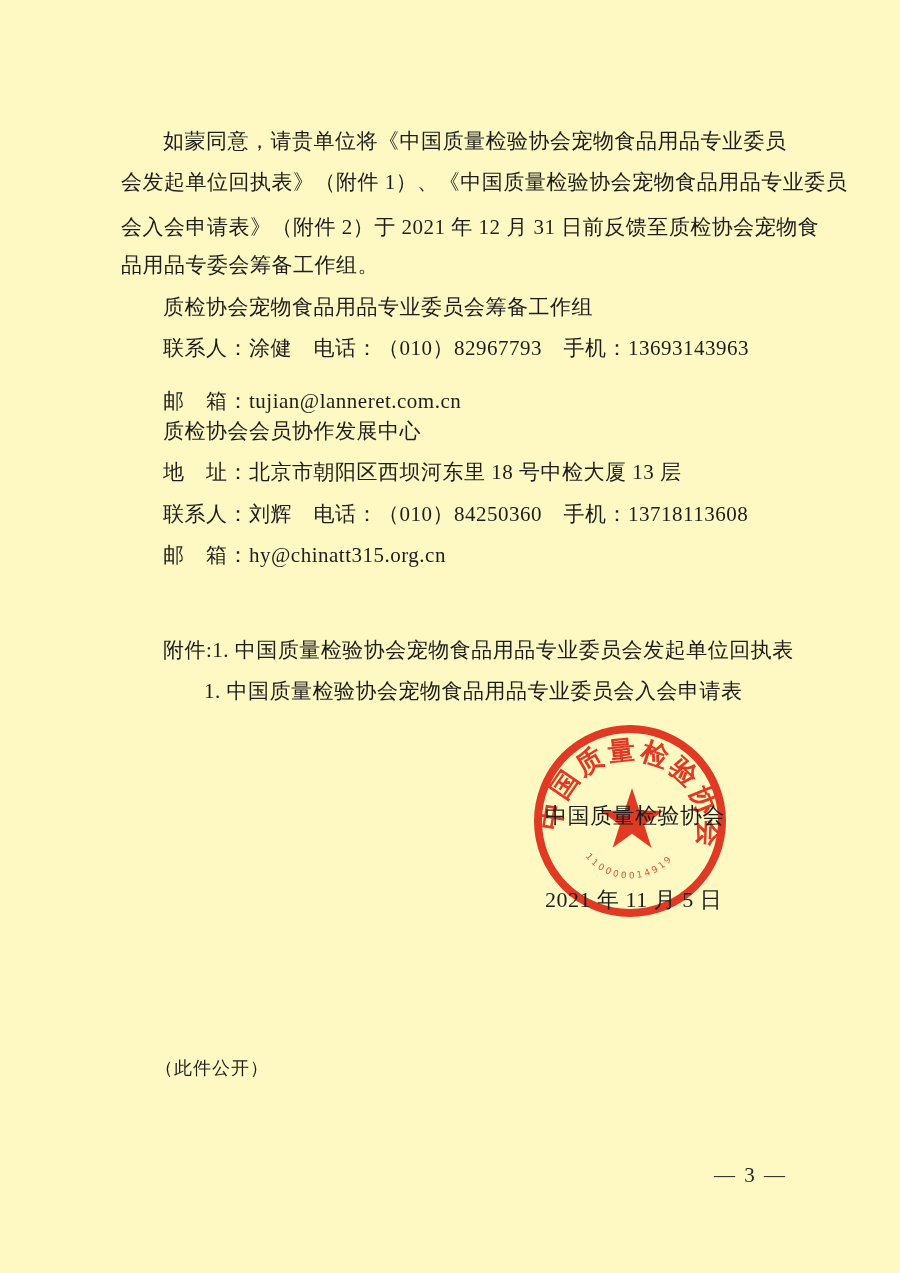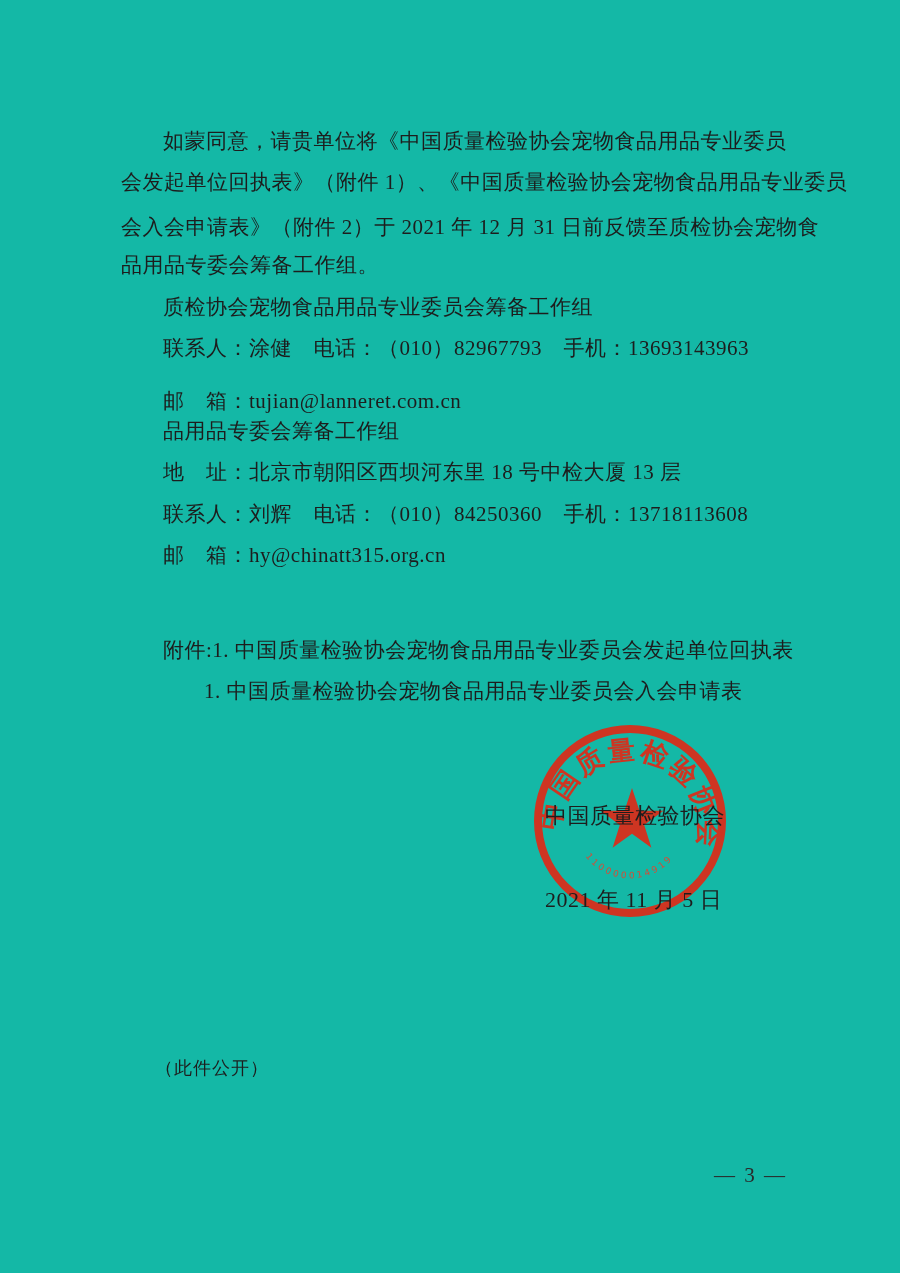--- a/index.html
+++ b/index.html
@@ -1,21 +1,21 @@
 <!DOCTYPE html>
 <html><head>
 <meta charset="utf-8">
 <style>
   html, body { margin: 0; padding: 0; background: #9a9a9a; }
   .page {
     position: relative;
     width: 900px;
     height: 1273px;
     margin: 0 auto;
-    background: #14b8a6;
+    background: #fef9c3;
     overflow: hidden;
     font-family: "Liberation Serif", "DejaVu Serif", serif;
     color: #1d1d1d;
   }
   .line {
     position: absolute;
     font-size: 21px;
     line-height: 1.15;
     white-space: pre;
     letter-spacing: 0.5px;
@@ -49,21 +49,21 @@
 
   <div class="line" style="left:163px; top:129px;">如蒙同意，请贵单位将《中国质量检验协会宠物食品用品专业委员</div>
   <div class="line" style="left:121px; top:170px;">会发起单位回执表》（附件 1）、《中国质量检验协会宠物食品用品专业委员</div>
   <div class="line" style="left:121px; top:215px;">会入会申请表》（附件 2）于 2021 年 12 月 31 日前反馈至质检协会宠物食</div>
   <div class="line" style="left:121px; top:253px;">品用品专委会筹备工作组。</div>
 
   <div class="line" style="left:163px; top:295px;">质检协会宠物食品用品专业委员会筹备工作组</div>
   <div class="line" style="left:163px; top:336px;">联系人：涂健　电话：（010）82967793　手机：13693143963</div>
   <div class="line" style="left:163px; top:377px;margin-top:12px;">邮　箱：tujian@lanneret.com.cn</div>
 
-  <div class="line" style="left:163px; top:419px;">品用品专委会筹备工作组</div>
+  <div class="line" style="left:163px; top:419px;">质检协会会员协作发展中心</div>
   <div class="line" style="left:163px; top:460px;">地　址：北京市朝阳区西坝河东里 18 号中检大厦 13 层</div>
   <div class="line" style="left:163px; top:502px;">联系人：刘辉　电话：（010）84250360　手机：13718113608</div>
   <div class="line" style="left:163px; top:543px;">邮　箱：hy@chinatt315.org.cn</div>
 
   <div class="line" style="left:163px; top:638px;">附件:1. 中国质量检验协会宠物食品用品专业委员会发起单位回执表</div>
   <div class="line" style="left:204px; top:679px;">1. 中国质量检验协会宠物食品用品专业委员会入会申请表</div>
 
   <div class="seal-wrap">
     <svg width="200" height="200" viewBox="0 0 200 200">
       <defs>

